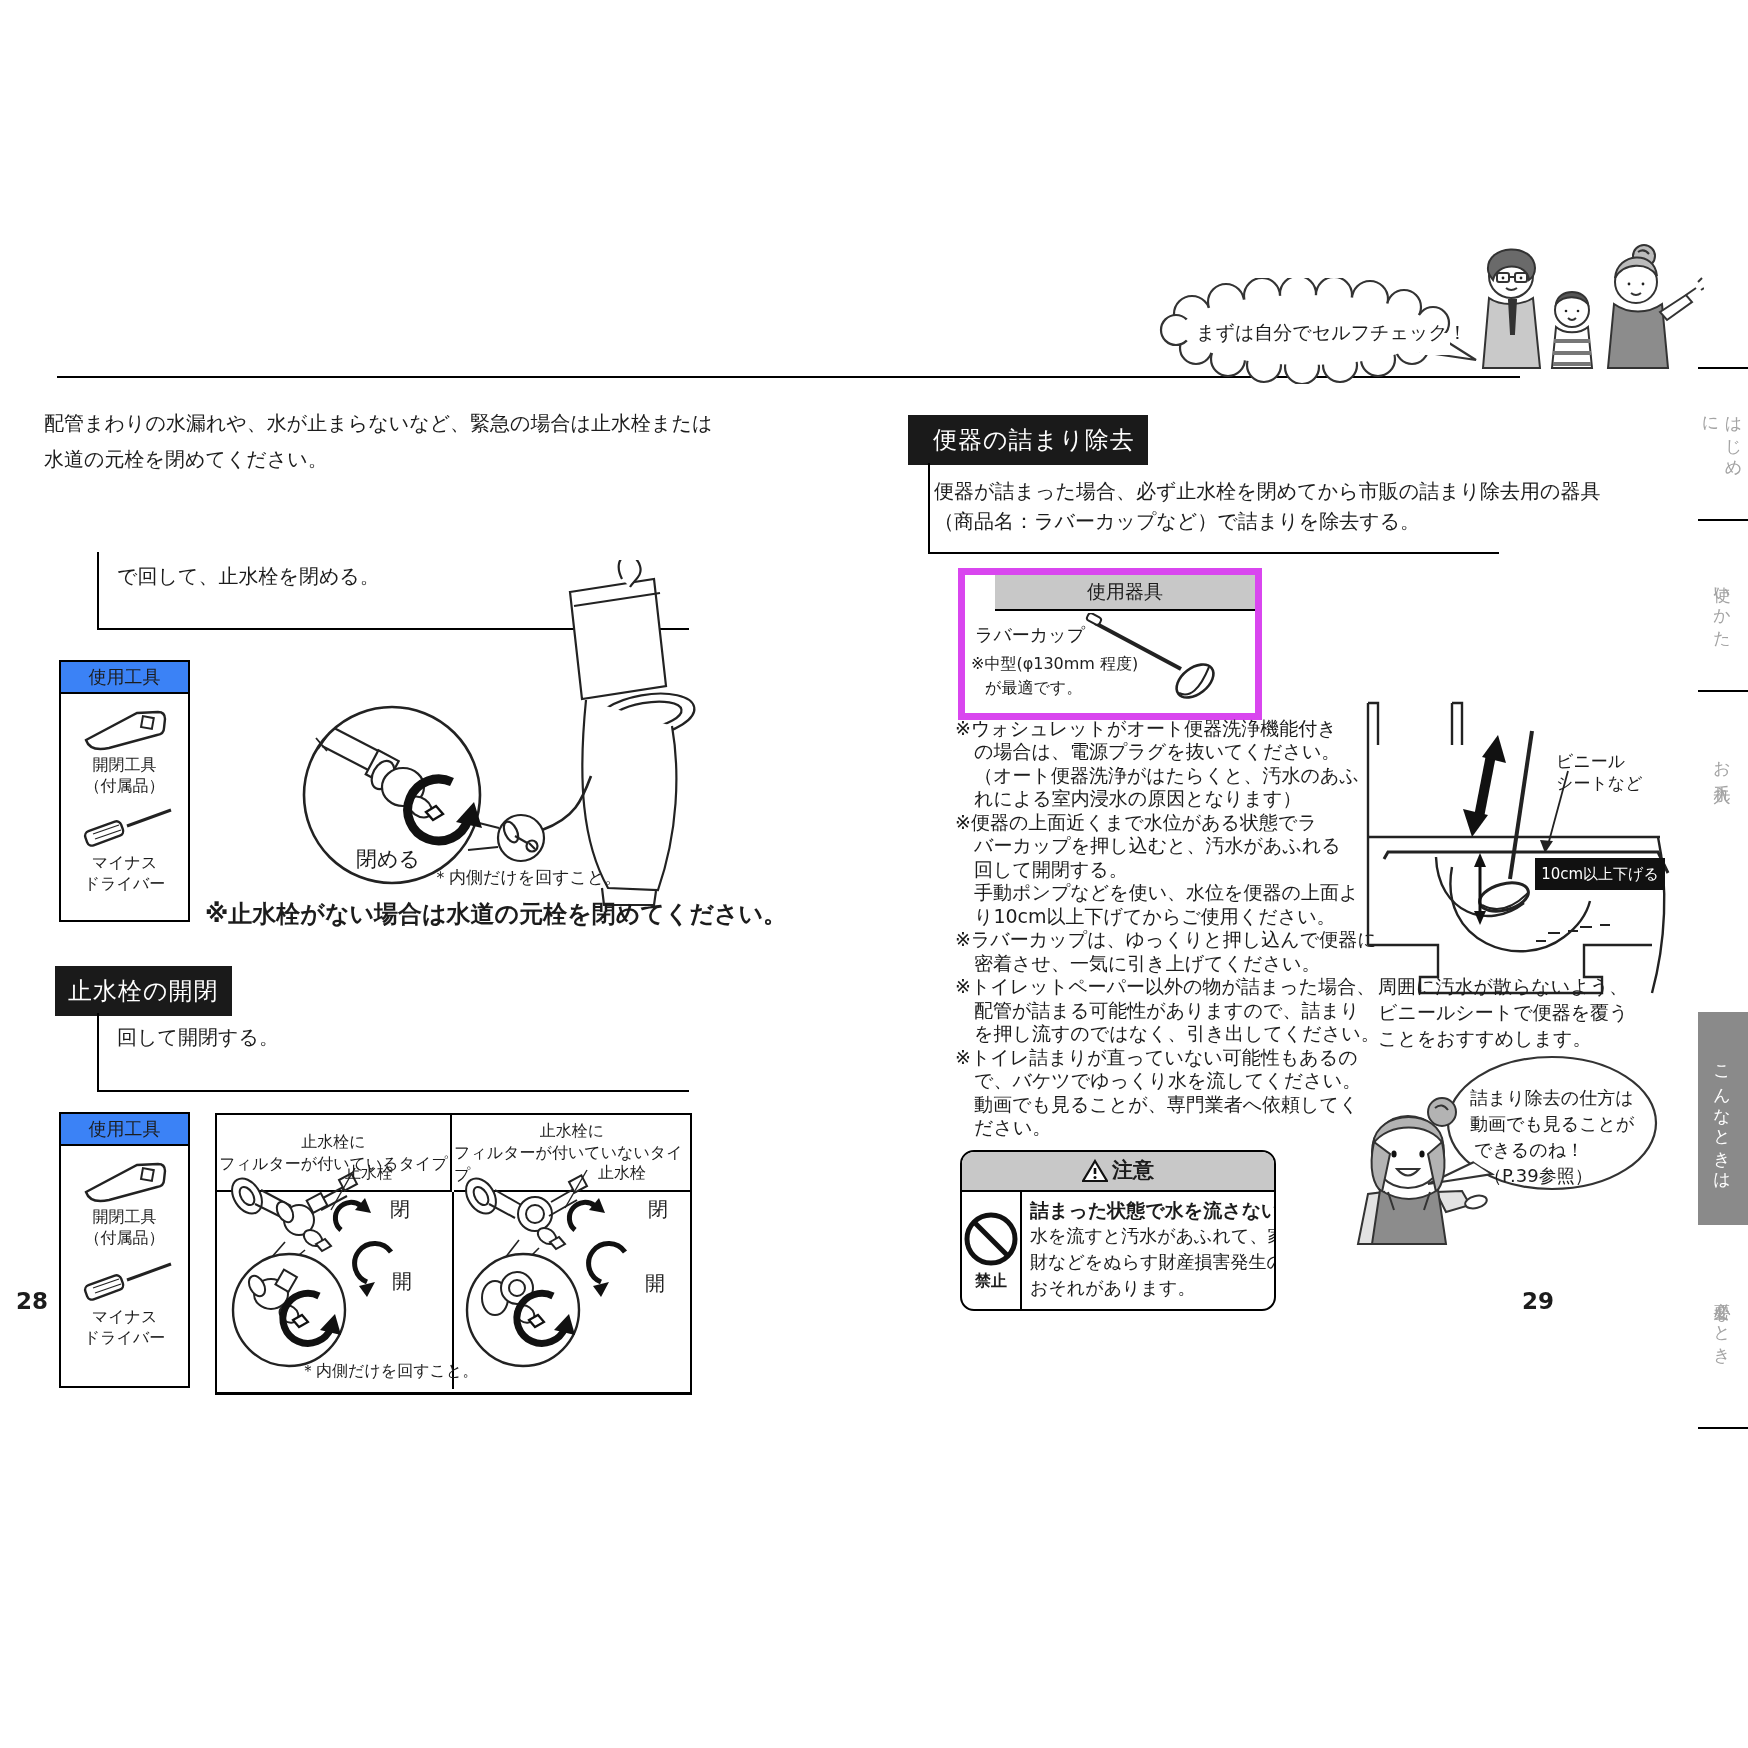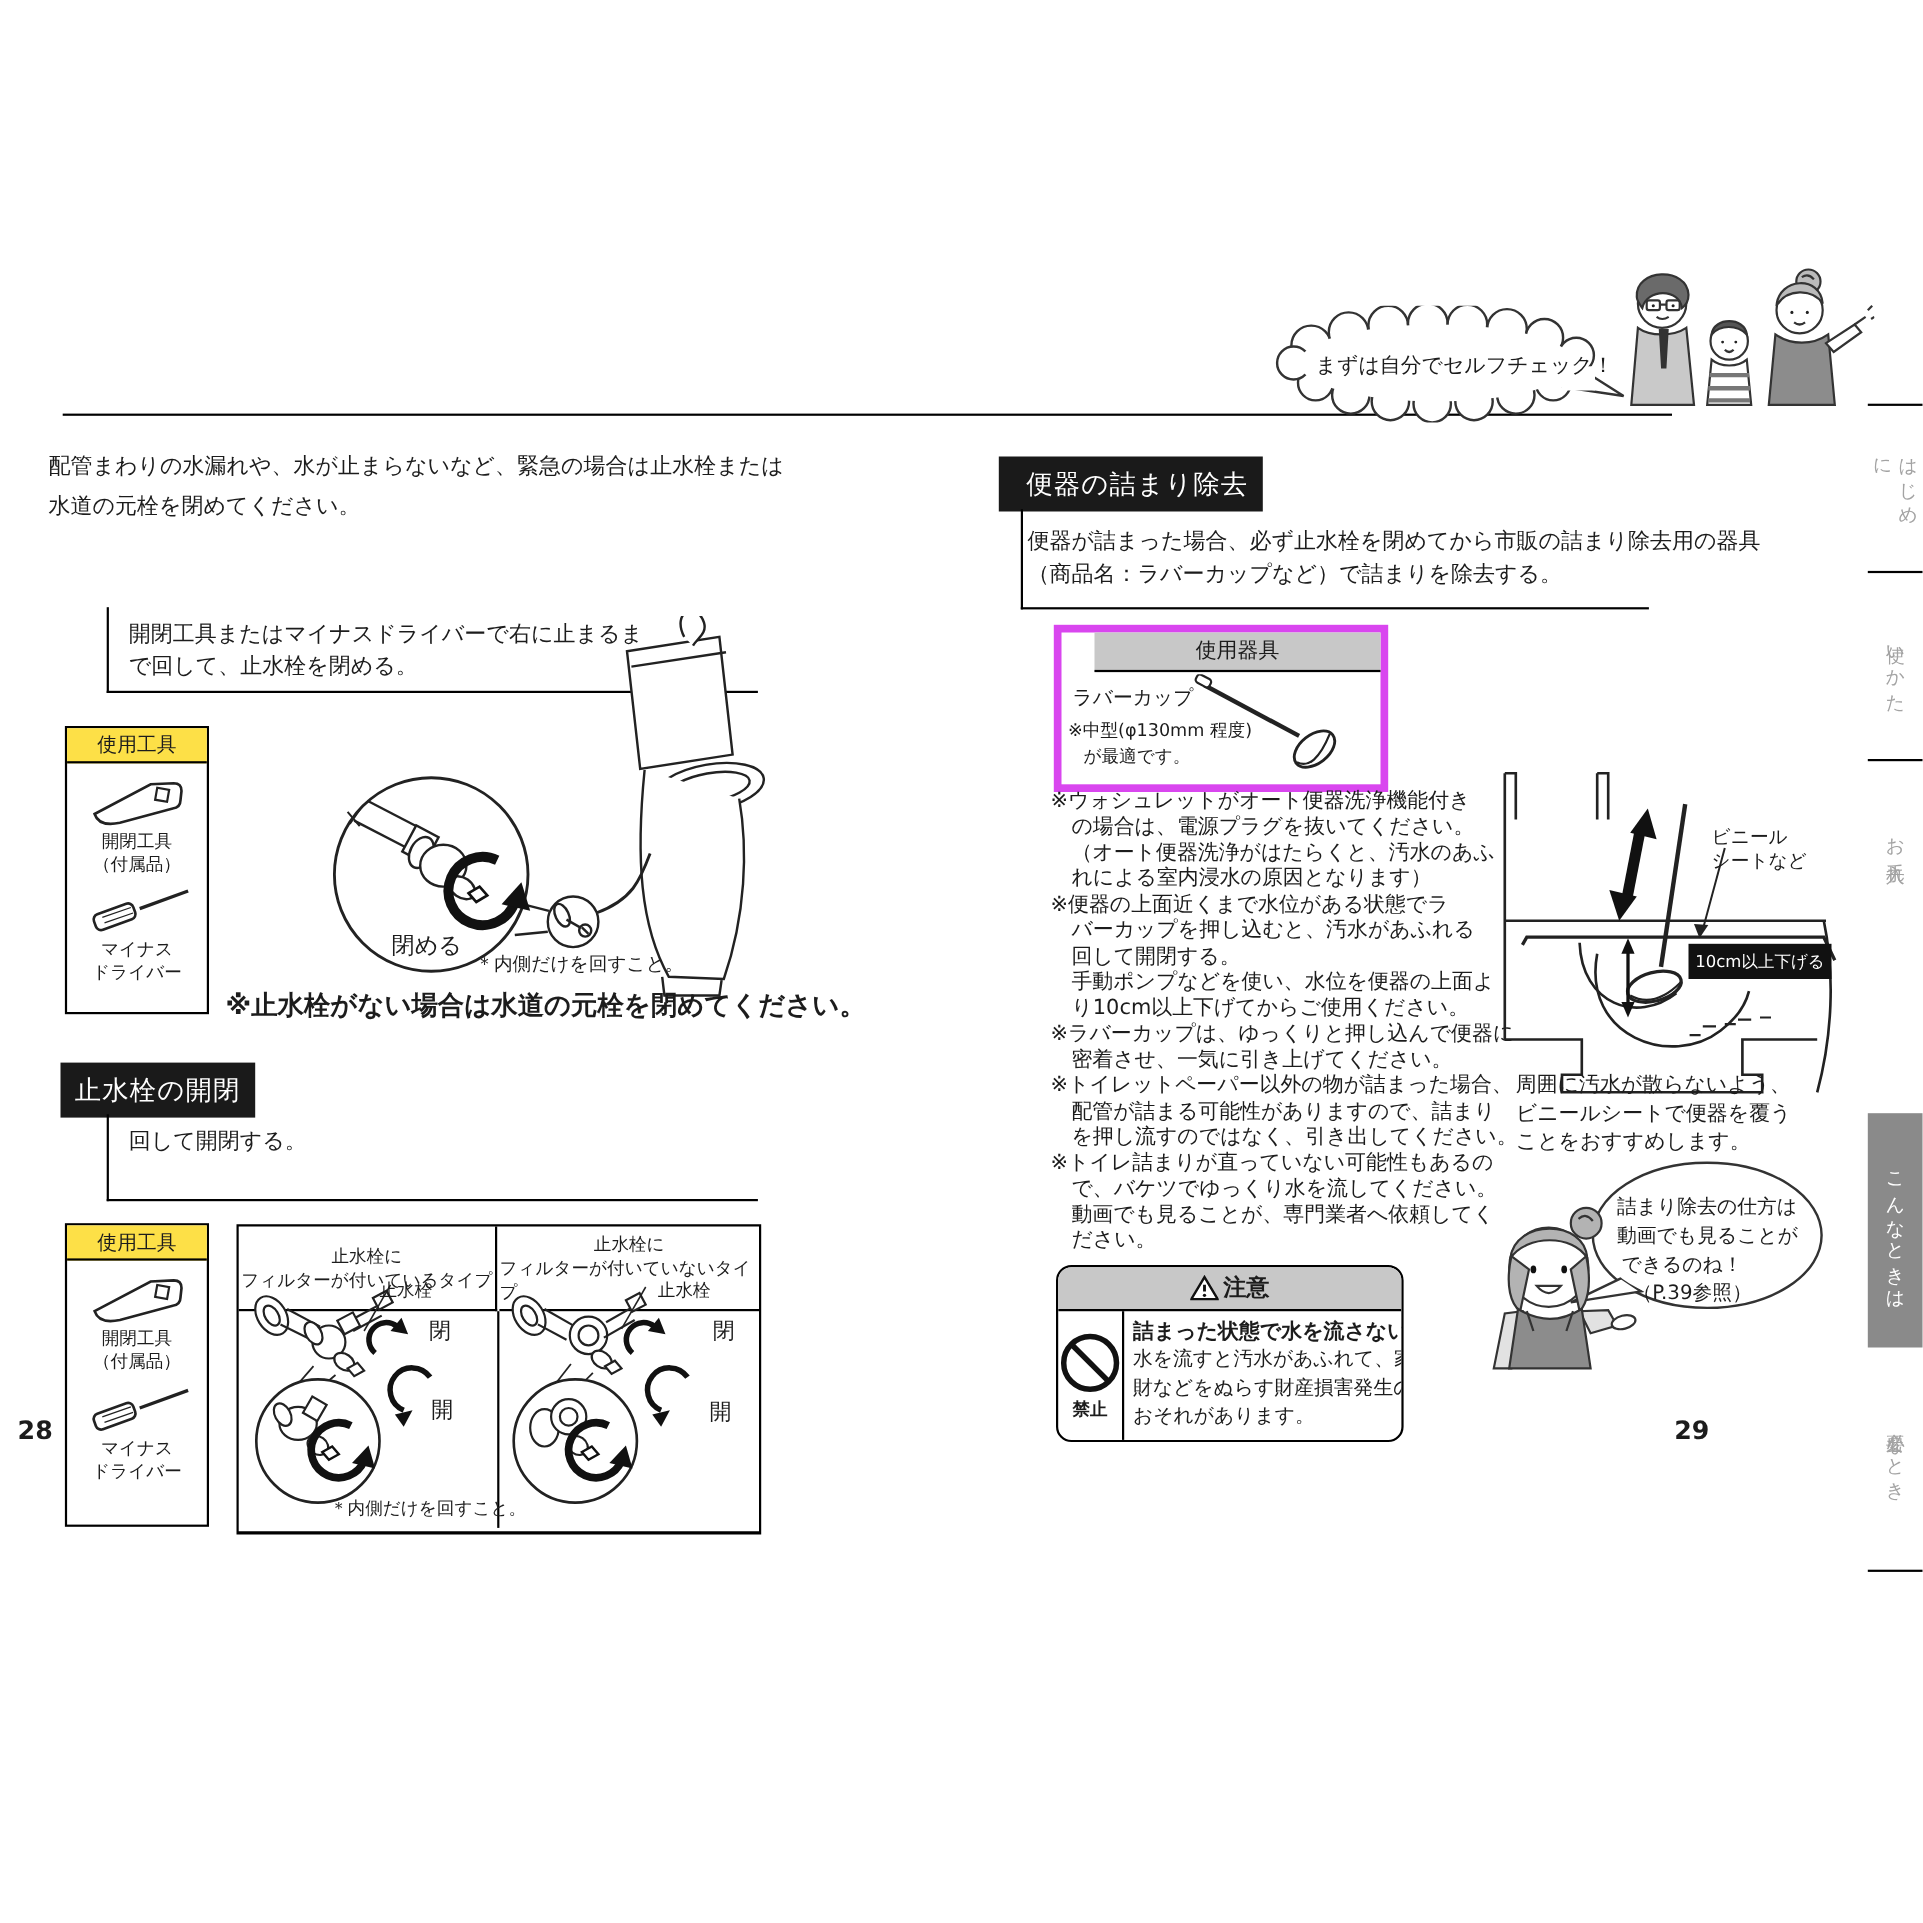--- a/index.html
+++ b/index.html
@@ -7,21 +7,21 @@
         font-family:"DejaVu Sans",sans-serif;color:#1c1c1c;}
   .abs{position:absolute;}
   .t{font-family:"DejaVu Sans",sans-serif;color:#1c1c1c;line-height:1.32;}
   .bold{font-weight:bold;}
   .hr-main{position:absolute;left:57px;top:376px;width:1463px;border-top:2px solid #000;}
   .black-hdr{position:absolute;background:#1a1a1a;color:#fff;font-size:24px;
              padding:9px 13px;letter-spacing:1px;white-space:nowrap;}
   .bracket{position:absolute;border-left:2px solid #000;border-bottom:2px solid #000;}
   .instr{position:absolute;font-size:20px;line-height:29px;white-space:nowrap;}
   .toolbox{position:absolute;width:127px;border:2px solid #000;background:#fff;}
-  .tool-hdr{height:30px;background:#fde047;border-bottom:2px solid #000;display:flex;
+  .tool-hdr{height:30px;background:#3b82f6;border-bottom:2px solid #000;display:flex;
             align-items:center;justify-content:center;font-size:18px;}
   .tool-body{display:flex;flex-direction:column;align-items:center;padding:8px 2px 10px;}
   .tool-label{font-size:16px;line-height:21px;text-align:center;}
   .eqbox{position:absolute;left:958px;top:568px;width:260px;height:138px;border:7px solid #d946ef;padding-left:30px;}
   .eq-hdr{height:34px;background:#c8c8c8;border-bottom:2px solid #000;display:flex;
           align-items:center;justify-content:center;font-size:19px;}
   .note-line{position:absolute;font-size:19px;white-space:nowrap;}
   .caution{position:absolute;left:960px;top:1150px;width:312px;height:157px;
            border:2.5px solid #000;border-radius:14px;overflow:hidden;background:#fff;}
   .caution-hdr{height:38px;background:#c8c8c8;border-bottom:2px solid #000;display:flex;
@@ -119,21 +119,20 @@
       <line x1="226" y1="44" x2="230" y2="40"></line>
         <line x1="229" y1="52" x2="232" y2="50"></line>
     </g>
   </svg>
 
   <span class="abs t" style="left:44px;top:410px;font-size:20px;white-space:nowrap;">配管まわりの水漏れや、水が止まらないなど、緊急の場合は止水栓または</span>
   <span class="abs t" style="left:44px;top:446px;font-size:20px;white-space:nowrap;">水道の元栓を閉めてください。</span>
 
   <div class="bracket" style="left:97px;top:552px;width:590px;height:76px;"></div>
   <div class="instr t" style="left:117px;top:562px;">
-    <div>開閉工具またはマイナスドライバーで右に止まるま</div>
     <div>で回して、止水栓を閉める。</div>
   </div>
 
   <div class="toolbox" style="left:59px;top:660px;height:258px;">
     <div class="tool-hdr">使用工具</div>
     <div class="tool-body">
       <svg width="92" height="52" viewBox="0 0 92 52">
         <path d="M7 38 L58 11 L79 10 Q86 10 86 17 L85 26 Q85 32 78 33 L30 46 Q11 50 7 38 Z" fill="#fff" stroke="#222" stroke-width="2.4"></path>
         <rect x="63" y="15" width="11" height="11" fill="#fff" stroke="#222" stroke-width="2" transform="rotate(10 68 20)"></rect>
       </svg>

